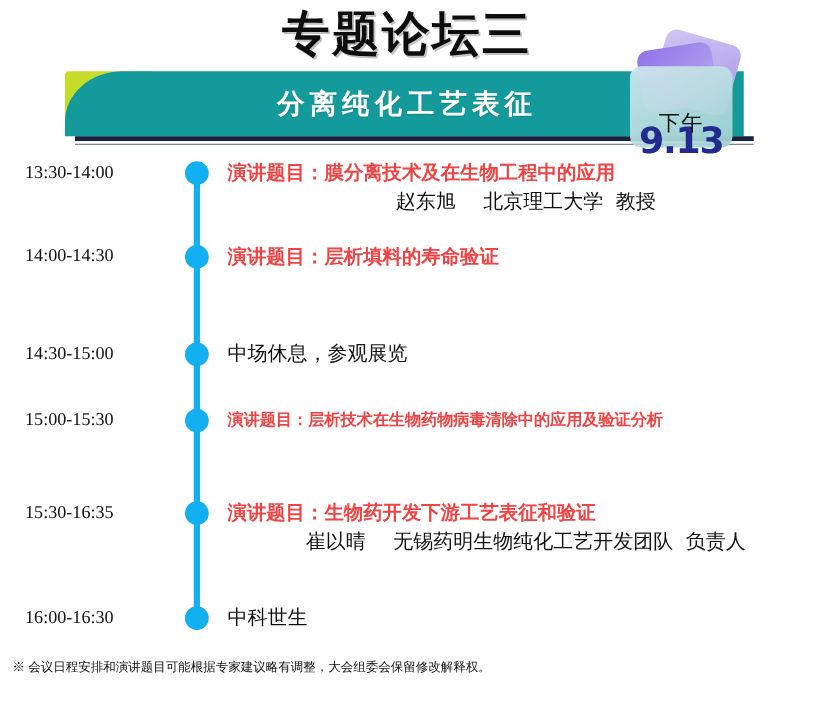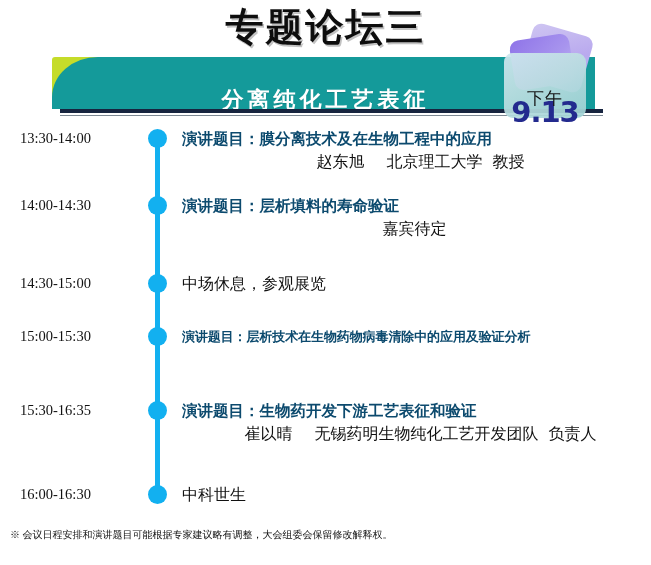--- a/index.html
+++ b/index.html
@@ -69,21 +69,21 @@
     position: absolute;
     left: 8px;
     top: 56px;
     width: 543px;
     height: 2px;
     background: #ffffff;
     border-bottom: 1px solid #7d8893;
   }
   .banner-text {
     position: absolute;
-    left: 0; top: 17px;
+    left: 0; top: 0;
     width: 543px;
     height: 52px;
     display: flex;
     align-items: center;
     justify-content: center;
     color: #ffffff;
     font-family: "Liberation Serif", "DejaVu Serif", serif;
     font-weight: bold;
     font-size: 22px;
     letter-spacing: 4px;
@@ -197,22 +197,22 @@
     height: 19px;
     border-radius: 50%;
     background: #12b0f0;
   }
   .tl-body {
     position: absolute;
     left: 182px;
     width: 465px;
   }
   .tl-title {
-    color: #0c4a6e;
-    font-family: Liberation Sans, sans-serif;
+    color: #ef4444;
+    font-family: Liberation Mono, monospace;
     font-weight: bold;
     font-size: 15.5px;
     line-height: 22px;
     white-space: nowrap;
   }
   .tl-title.small {
     font-size: 13px;
     letter-spacing: -0.1px;
   }
   .tl-plain {
@@ -281,21 +281,20 @@
       <div class="tl-title">演讲题目：膜分离技术及在生物工程中的应用</div>
       <div class="tl-speaker"><span>赵东旭</span><span class="sp-gap"></span><span>北京理工大学</span><span class="sp-gap-sm"></span><span>教授</span></div>
     </div>
   </div>
 
   <div class="tl-row" style="top:67px;">
     <div class="tl-time">14:00-14:30</div>
     <div class="tl-dot" style="top:1px;"></div>
     <div class="tl-body">
       <div class="tl-title">演讲题目：层析填料的寿命验证</div>
-      <div class="tl-speaker noindent">嘉宾待定</div>
     </div>
   </div>
 
   <div class="tl-row" style="top:145px;">
     <div class="tl-time">14:30-15:00</div>
     <div class="tl-dot" style="top:1px;"></div>
     <div class="tl-body">
       <div class="tl-plain">中场休息，参观展览</div>
     </div>
   </div>

